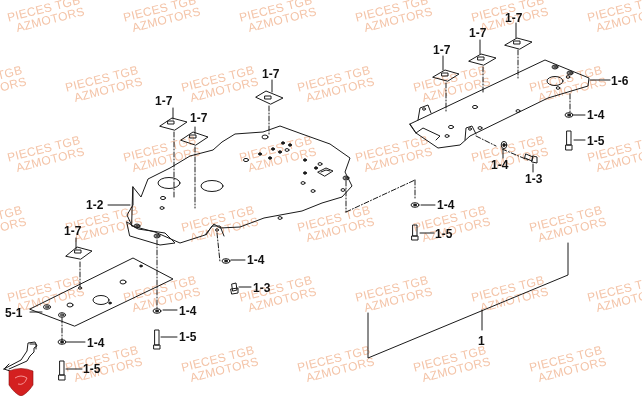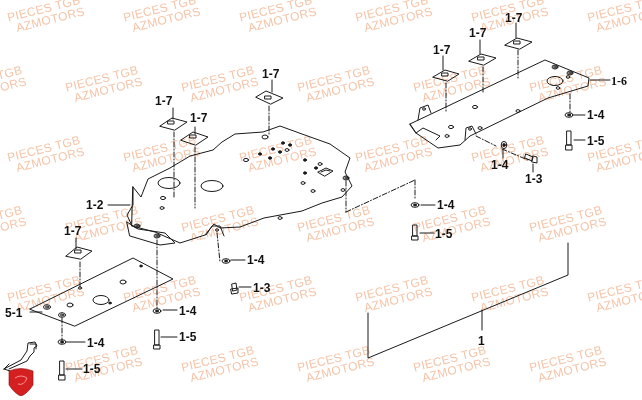--- a/index.html
+++ b/index.html
@@ -360,21 +360,21 @@
   <div class="lbl" style="left:155px;top:95px;">1-7</div>
   <div class="lbl" style="left:190px;top:112px;">1-7</div>
   <div class="lbl" style="left:262px;top:68px;">1-7</div>
   <div class="lbl" style="left:64px;top:225px;">1-7</div>
   <div class="lbl" style="left:433px;top:44px;">1-7</div>
   <div class="lbl" style="left:469px;top:27px;">1-7</div>
   <div class="lbl" style="left:505px;top:12px;">1-7</div>
 
   <div class="lbl" style="left:86px;top:199px;">1-2</div>
   <div class="lbl" style="left:5px;top:307px;">5-1</div>
-  <div class="lbl" style="left:611px;top:75px;font-family:Liberation Serif, serif;">1-6</div>
+  <div class="lbl" style="left:611px;top:75px;">1-6</div>
 
   <div class="lbl" style="left:587px;top:109px;">1-4</div>
   <div class="lbl" style="left:587px;top:135px;">1-5</div>
   <div class="lbl" style="left:491px;top:159px;">1-4</div>
   <div class="lbl" style="left:525px;top:173px;">1-3</div>
 
   <div class="lbl" style="left:437px;top:199px;">1-4</div>
   <div class="lbl" style="left:435px;top:228px;">1-5</div>
 
   <div class="lbl" style="left:247px;top:254px;">1-4</div>

